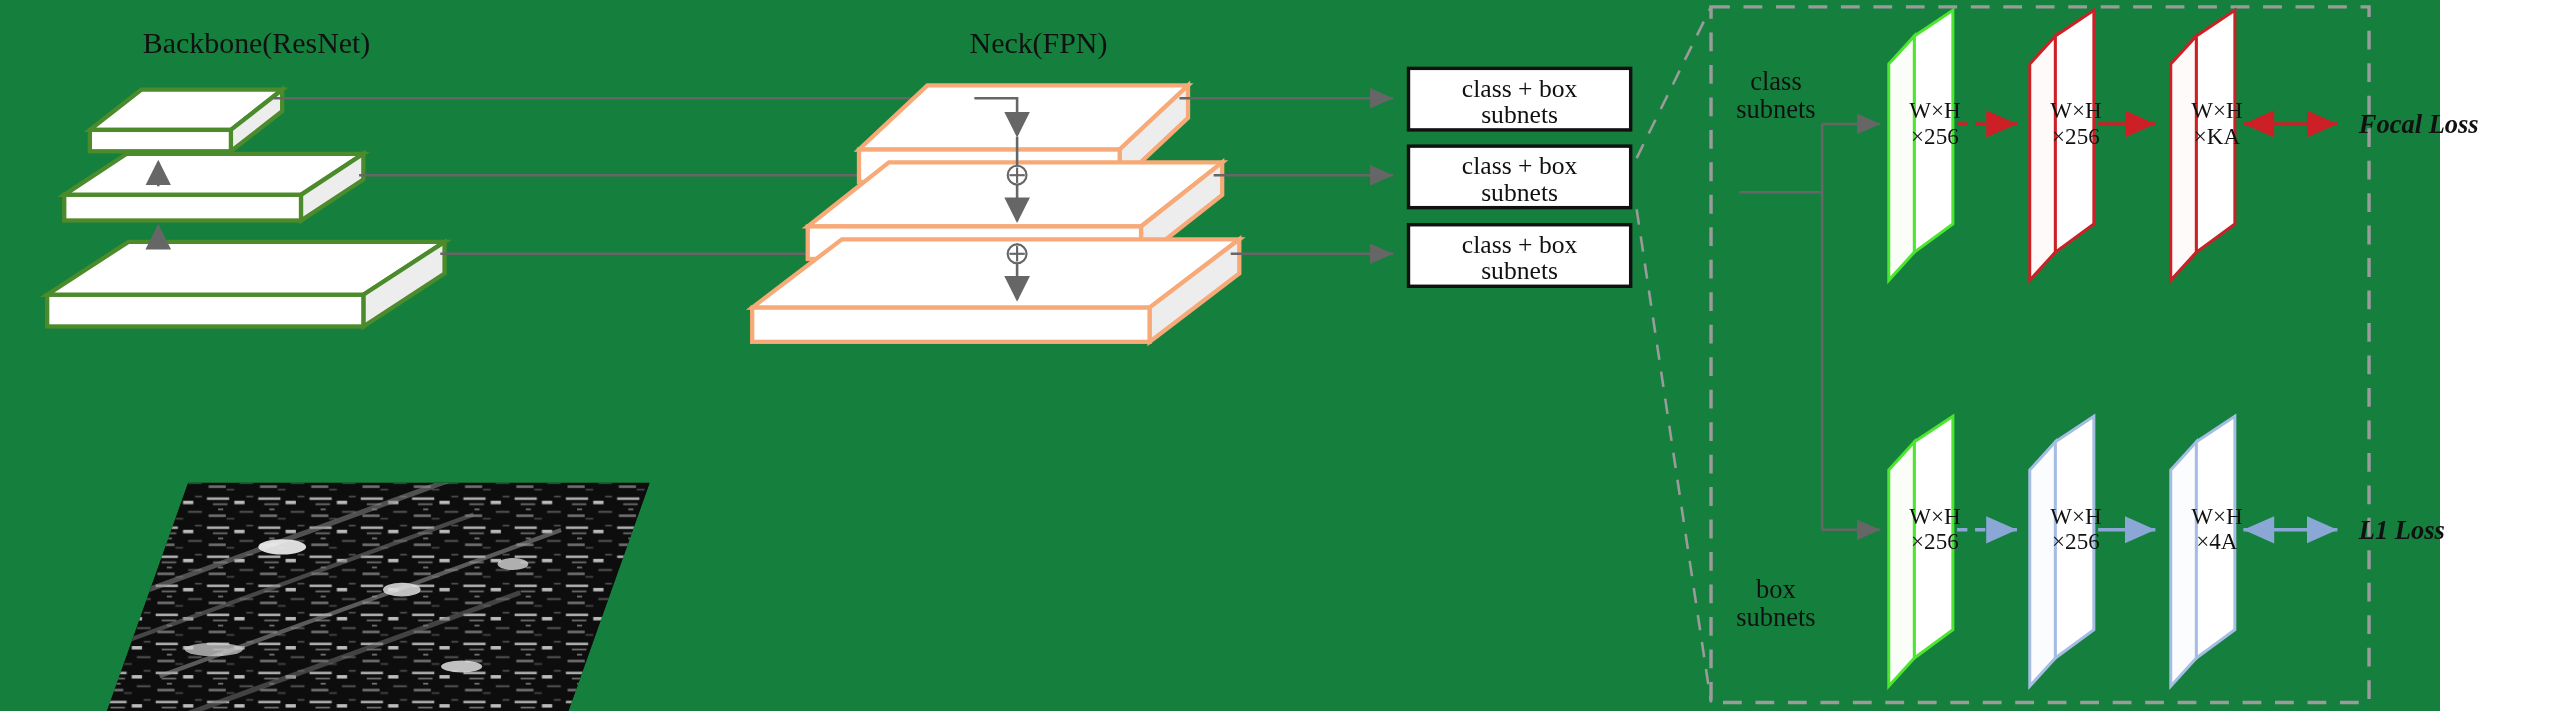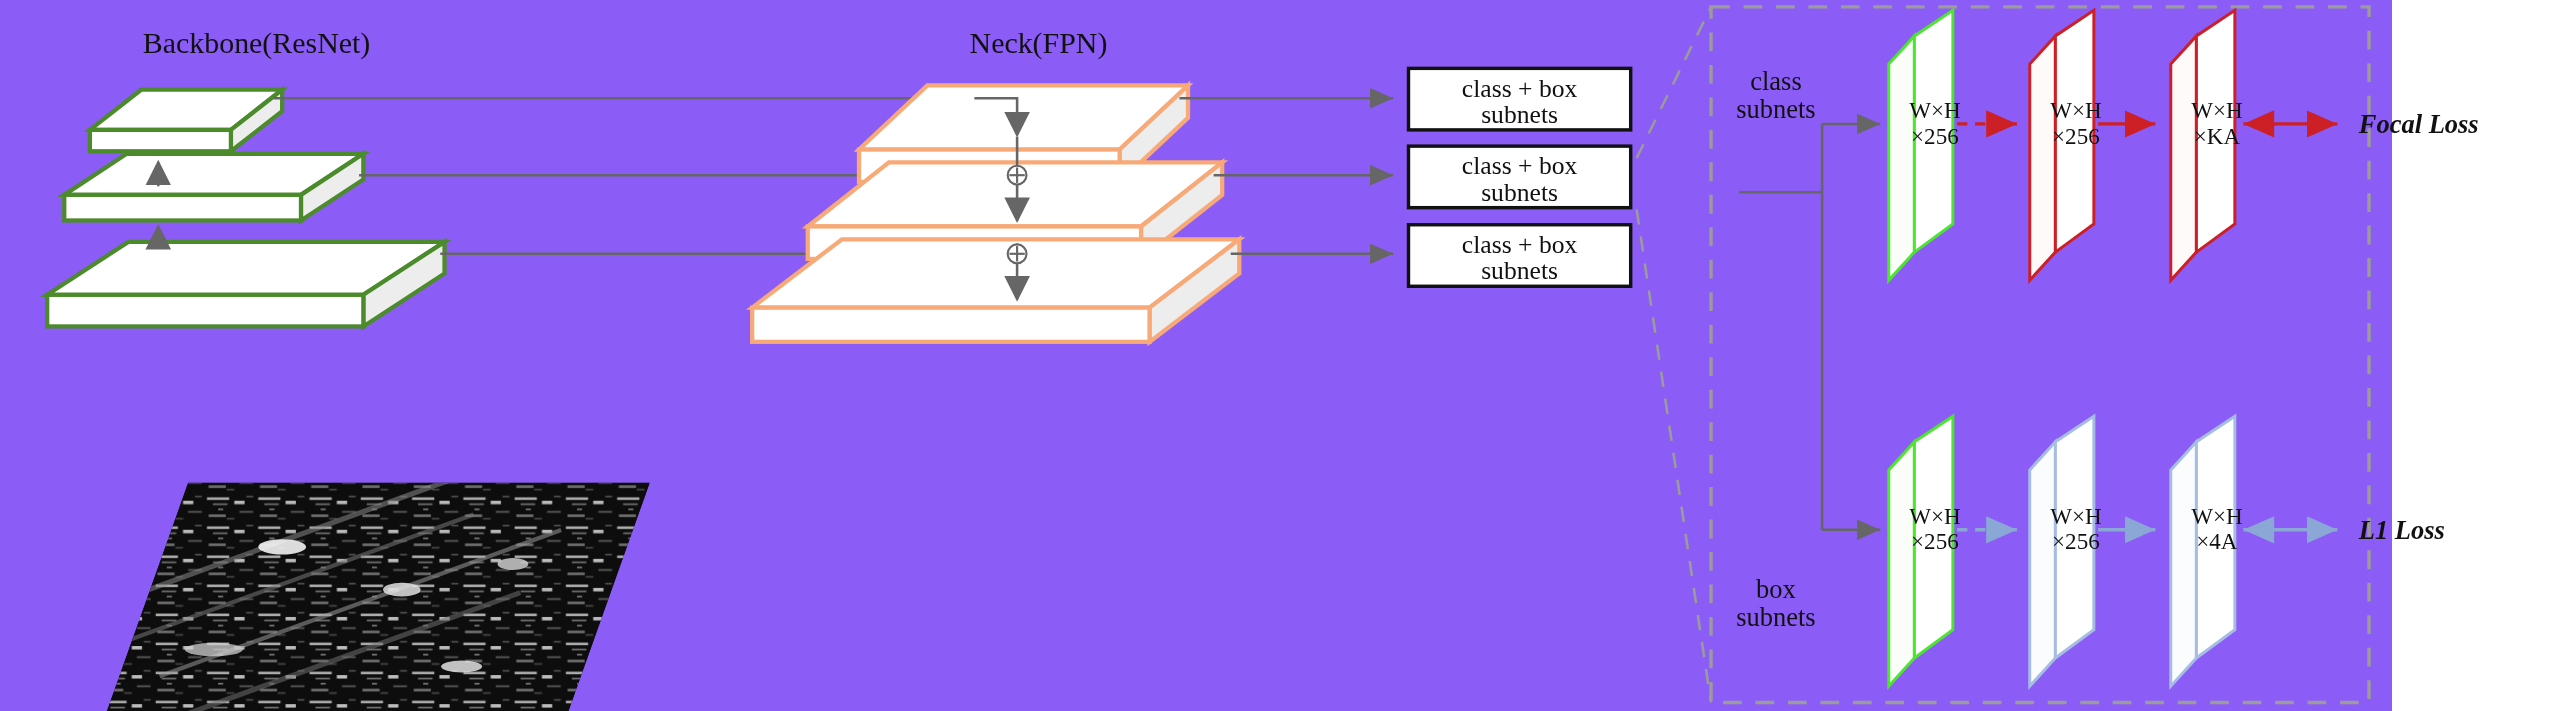--- a/index.html
+++ b/index.html
@@ -1,17 +1,17 @@
 <!DOCTYPE html>
 <html style="font-size:13.7px"><head>
 <meta charset="utf-8">
 <style>
   html,body{margin:0;padding:0;background:#ffffff;}
   body{width:2576px;height:711px;overflow:hidden;font-family:"Liberation Serif",serif;}
-  #stage{position:relative;width:2392px;height:711px;background:#8b5cf6;}
+  #stage{position:relative;width:2392px;height:711px;background:#15803d;padding-left:48px;}
   svg#canvas{position:absolute;left:0;top:0;width:2576px;height:711px;}
   .ttl{font-family:"Liberation Serif",serif;font-size:35px;fill:#111;}
   .boxlbl{font-family:"Liberation Serif",serif;font-size:30px;fill:#111;}
   .slabtxt{font-family:"Liberation Serif",serif;font-size:27px;fill:#111;}
   .sublbl{font-family:"Liberation Serif",serif;font-size:31px;fill:#111;}
   .losslbl{font-family:"Liberation Serif",serif;font-size:31px;font-style:italic;font-weight:bold;fill:#111;}
 </style>
 </head>
 <body>
 

